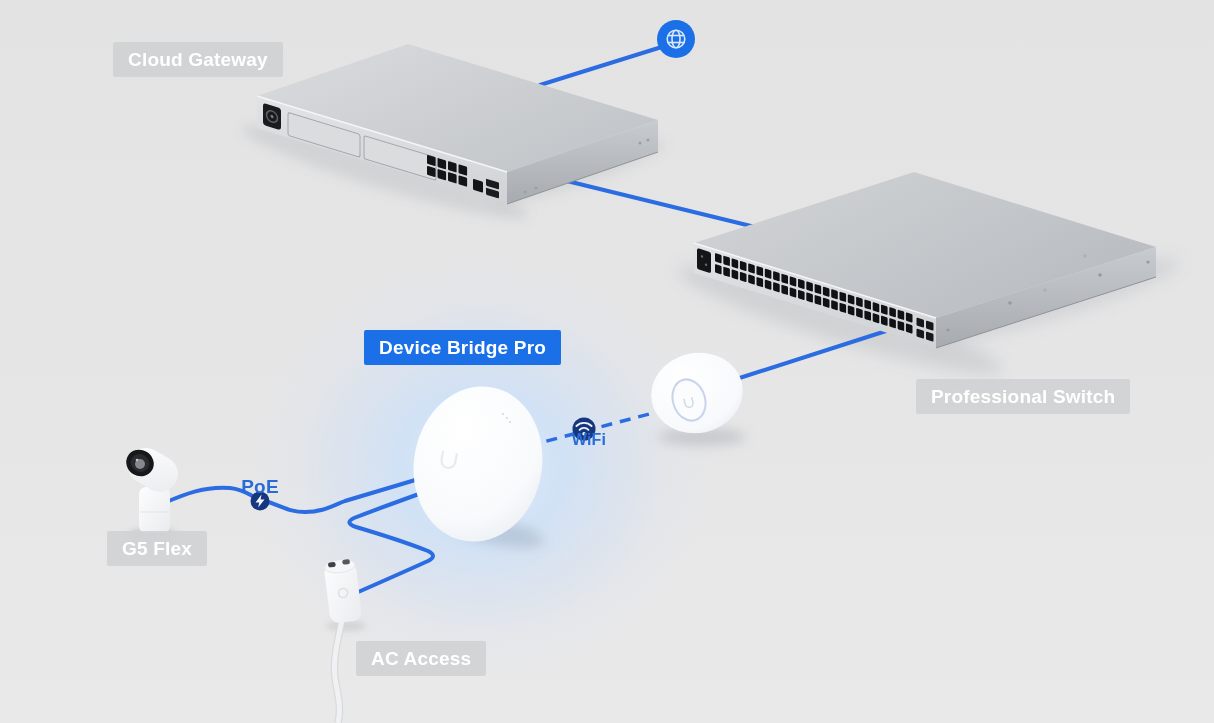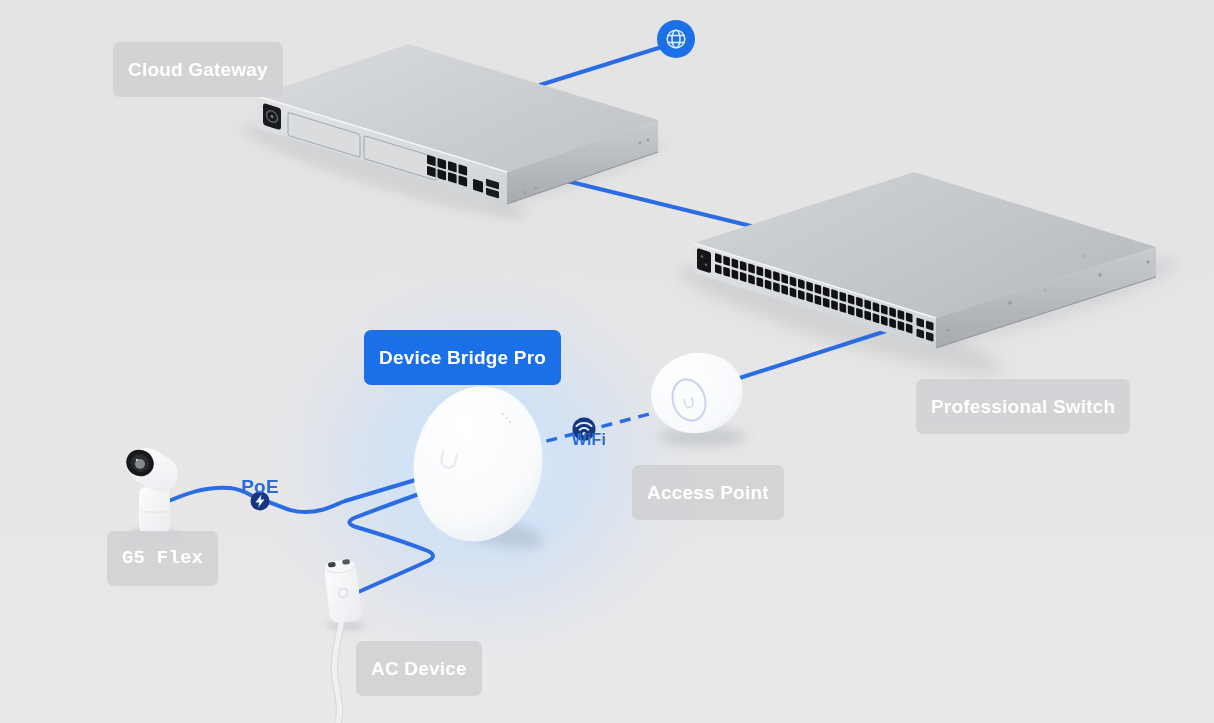--- a/index.html
+++ b/index.html
@@ -3,22 +3,22 @@
 <meta charset="utf-8">
 <style>
   html,body{margin:0;padding:0;background:#e5e5e6;}
   .stage{
     position:relative;width:1214px;height:723px;overflow:hidden;
     background:linear-gradient(180deg,#e3e3e4 0%,#e6e6e7 60%,#e9e9ea 100%);
     font-family:"Liberation Sans",sans-serif;
   }
   .stage svg{position:absolute;left:0;top:0;}
   .badge{
-    position:absolute;border-radius:7px;color:#fff;font-weight:700;
-    font-size:19px;line-height:23px;padding:16px 15px;letter-spacing:.2px;
+    position:absolute;border-radius:2px;color:#fff;font-weight:700;
+    font-size:19px;line-height:23px;padding:6px 15px;letter-spacing:.2px;
     background:rgba(209,210,212,.93);white-space:nowrap;
   }
   .badge.blue{background:#1b70e8;}
   .wire-label{
     position:absolute;color:#2a6cd6;font-weight:600;font-size:19px;
     width:60px;text-align:center;letter-spacing:.2px;
   }
 </style>
 </head>
 <body>
@@ -266,19 +266,18 @@
       <path d="M 579.6,429.8 A 6 6 0 0 1 588.4,429.8"></path>
       <path d="M 576.4,426 A 10.6 10.6 0 0 1 591.6,426"></path>
     </g>
     <circle cx="584" cy="433.8" r="1.7" fill="#eef4fd"></circle>
   </g>
 </svg>
 
 <div class="badge" style="left:113px;top:42px;">Cloud Gateway</div>
 <div class="badge" style="left:916px;top:379px;">Professional Switch</div>
 <div class="badge blue" style="left:364px;top:330px;">Device Bridge Pro</div>
-<div class="badge" style="left:632px;top:465px;">Access Point</div>
-<div class="badge" style="left:107px;top:531px;font-family:Liberation Mono, monospace;">G5 Flex</div>
-<div class="badge" style="left:356px;top:641px;">AC Device</div>
+<div class="badge" style="left:107px;top:531px;">G5 Flex</div>
+<div class="badge" style="left:356px;top:641px;">AC Access</div>
 <div class="wire-label" style="left:230px;top:476px;">PoE</div>
 <div class="wire-label" style="left:559px;top:399px;font-size:16px;margin-top:32px;">WiFi</div>
 
 </div>
 
 </body></html>

